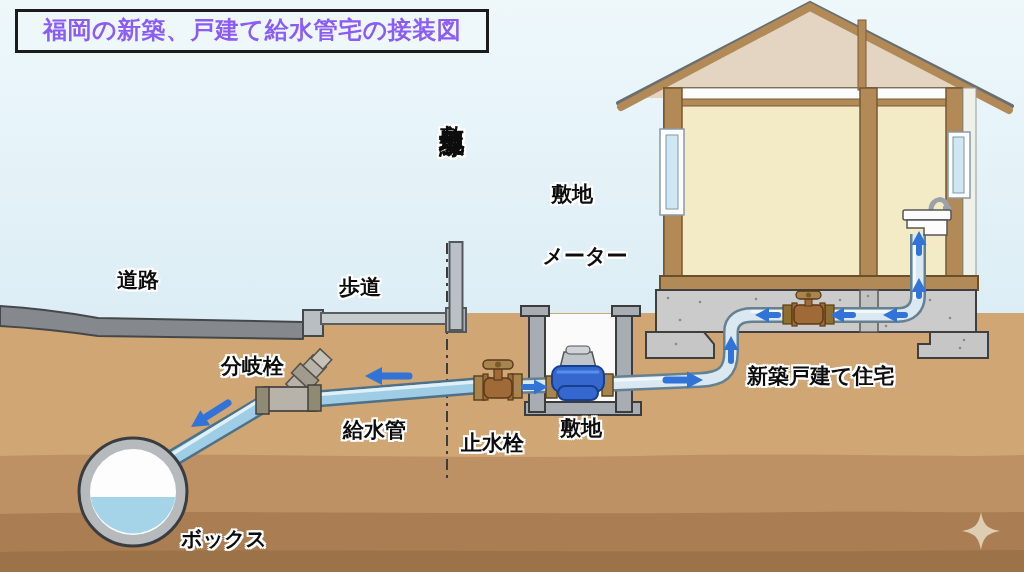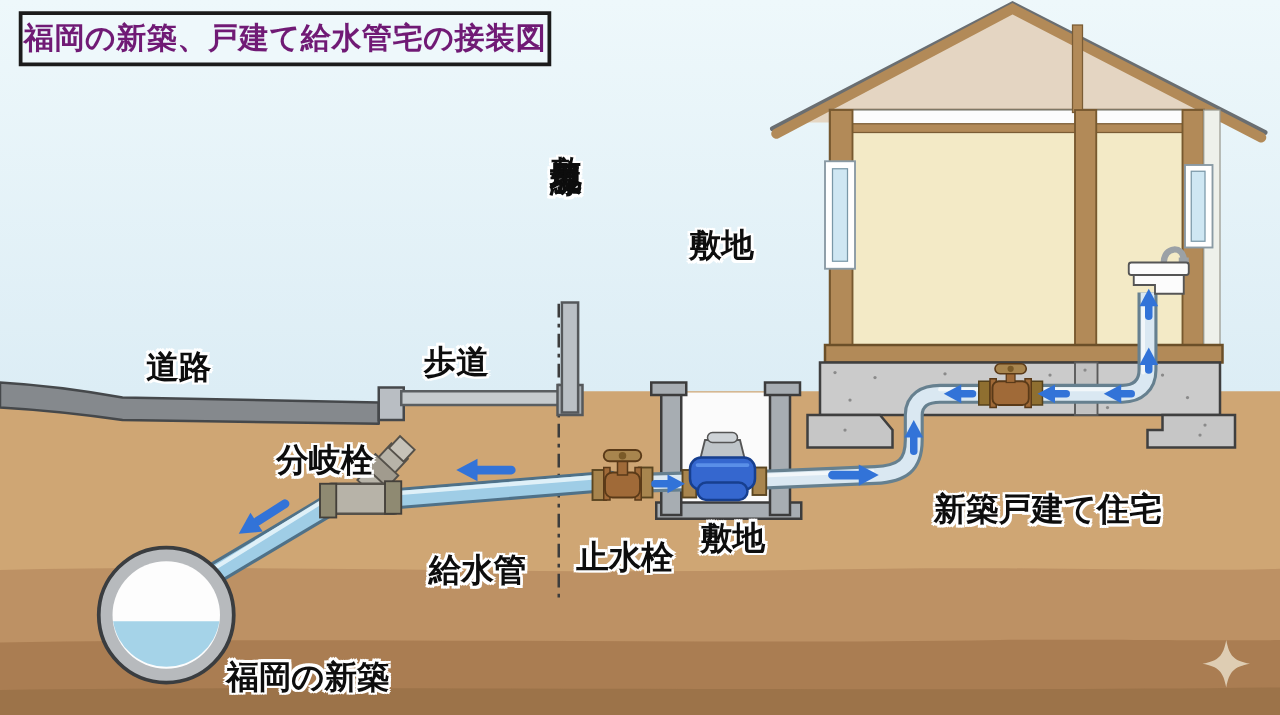--- a/index.html
+++ b/index.html
@@ -3,27 +3,27 @@
 <meta charset="utf-8">
 <style>
   html,body{margin:0;padding:0;background:#222;}
   .stage{
     position:relative;width:1024px;height:572px;overflow:hidden;
     font-family:"Liberation Sans","DejaVu Sans",sans-serif;
     background:linear-gradient(180deg,var(--sky-top,#e9f5fa) 0%,var(--sky-mid,#dcedf5) 55%,var(--sky-bottom,#cfe7f1) 100%);
   }
   .scene{position:absolute;left:0;top:0;}
   .lbl{
-    position:absolute;font-weight:700;font-size:26px;color:#0d0d0d;line-height:1.05;white-space:nowrap;
+    position:absolute;font-weight:700;font-size:21px;color:#0d0d0d;line-height:1.05;white-space:nowrap;
     text-shadow:-2px -2px 0 #fff,2px -2px 0 #fff,-2px 2px 0 #fff,2px 2px 0 #fff,-2px 0 0 #fff,2px 0 0 #fff,0 -2px 0 #fff,0 2px 0 #fff;
   }
   .lbl.vertical{writing-mode:vertical-rl;text-orientation:upright;font-size:25px;letter-spacing:2px;}
   .title-box{
     position:absolute;left:15px;top:9px;background:var(--sky-top,#f2fafc);
-    border:3px solid #1b1b1b;padding:2px 1px 4px;font-weight:700;font-size:24px;color:#701a75;letter-spacing:0.5px;
+    border:3px solid #1b1b1b;padding:2px 25px 4px;font-weight:700;font-size:24px;color:#8b5cf6;letter-spacing:0.5px;
   }
   .meterbox-lbl{text-align:center;width:102px;}
   .meterbox-lbl span{display:block;}
   .arrow line{stroke:var(--arrow,#3273d8);stroke-width:7;stroke-linecap:round;}
   .arrow polygon{fill:var(--arrow,#3273d8);}
   .arrow.sm line{stroke-width:6;}
   .speck circle{fill:#8a8a8a;}
 </style>
 </head>
 <body>
@@ -217,26 +217,27 @@
     <g class="arrow sm">
       <line x1="919" y1="253" x2="919" y2="245"></line>
       <polygon points="0,0 -14,7.5 -14,-7.5" transform="translate(919,231) rotate(-90)"></polygon>
     </g>
   </g>
 
   <path d="M981,512 C983.5,525 987,528.5 1000,531 C987,533.5 983.5,537 981,550 C978.5,537 975,533.5 962,531 C975,528.5 978.5,525 981,512 Z" style="fill:var(--sparkle,#e3d4bc)" opacity="0.92"></path>
 </svg>
 
 <div class="title-box">福岡の新築、戸建て給水管宅の接装図</div>
-<div class="lbl" style="left:117px;top:280px;">道路</div>
+<div class="lbl" style="left:117px;top:269px;">道路</div>
 <div class="lbl" style="left:339px;top:276px;">歩道</div>
 <div class="lbl vertical" style="left:439px;top:105px;">敷地境界線</div>
 <div class="lbl" style="left:551px;top:183px;">敷地</div>
 <div class="lbl meterbox-lbl" style="left:534px;top:245px;">
+  <span>メーター</span>
 </div>
 <div class="lbl" style="left:221px;top:355px;">分岐栓</div>
-<div class="lbl" style="left:343px;top:419px;margin-top:24px;">給水管</div>
+<div class="lbl" style="left:343px;top:419px;">給水管</div>
 <div class="lbl" style="left:461px;top:432px;">止水栓</div>
 <div class="lbl" style="left:560px;top:417px;">敷地</div>
-<div class="lbl" style="left:747px;top:394px;">新築戸建て住宅</div>
-<div class="lbl" style="left:181px;top:528px;">福岡の新築</div>
+<div class="lbl" style="left:747px;top:365px;">新築戸建て住宅</div>
+<div class="lbl" style="left:181px;top:528px;">ボックス</div>
 
 </div>
 
 </body></html>

